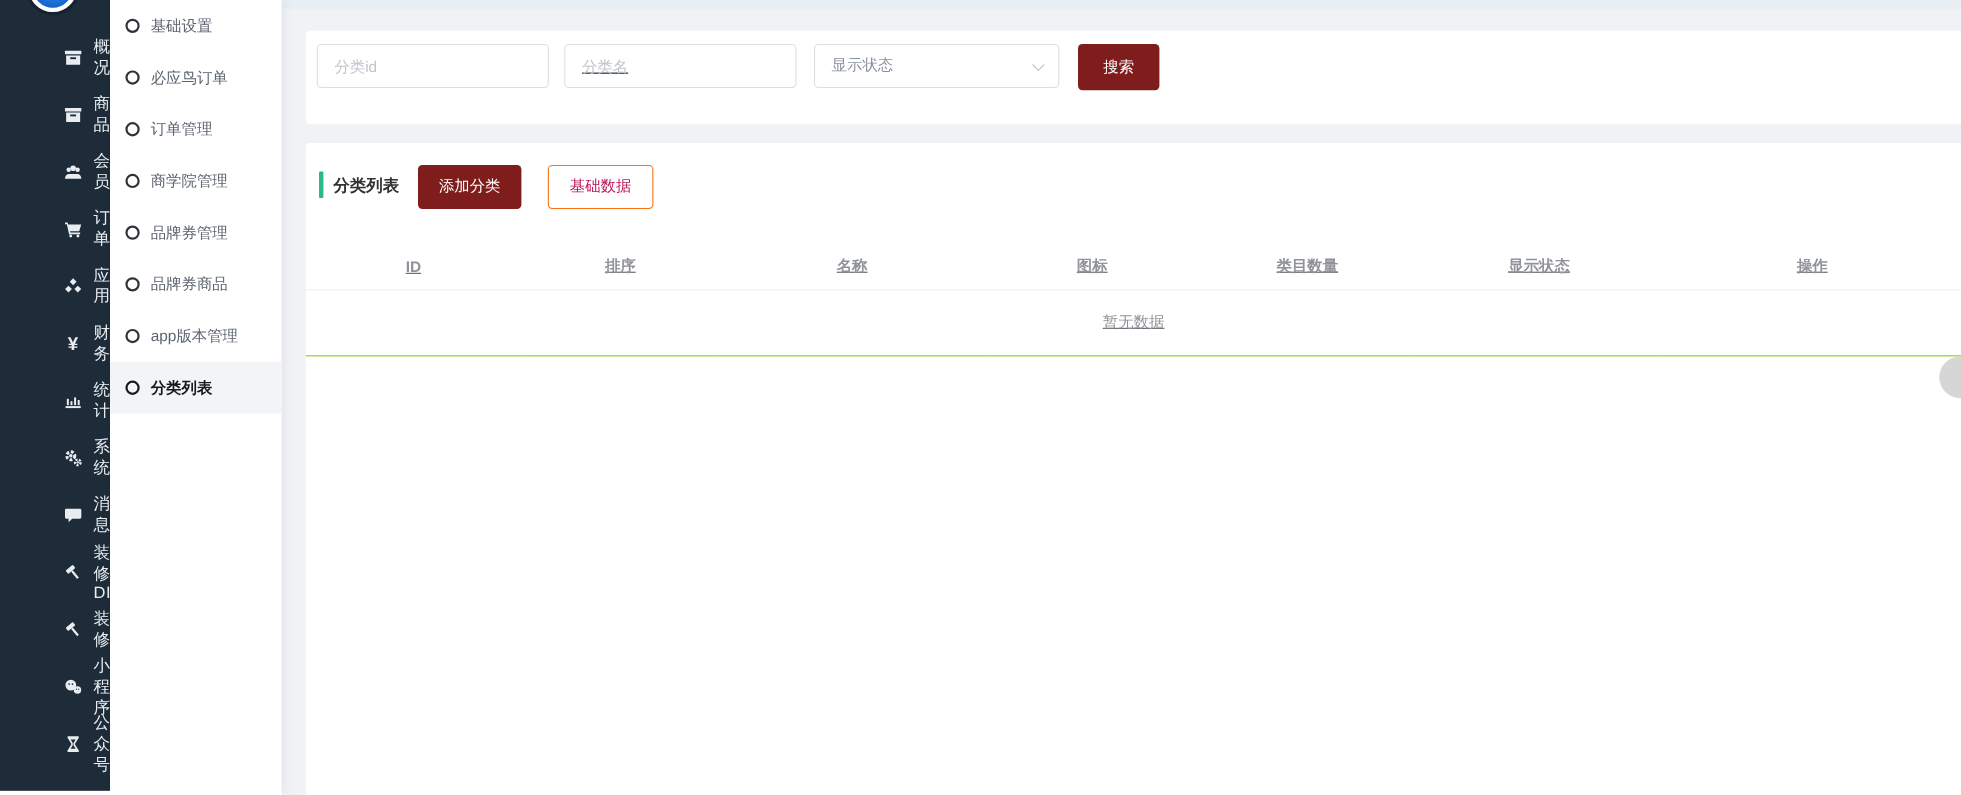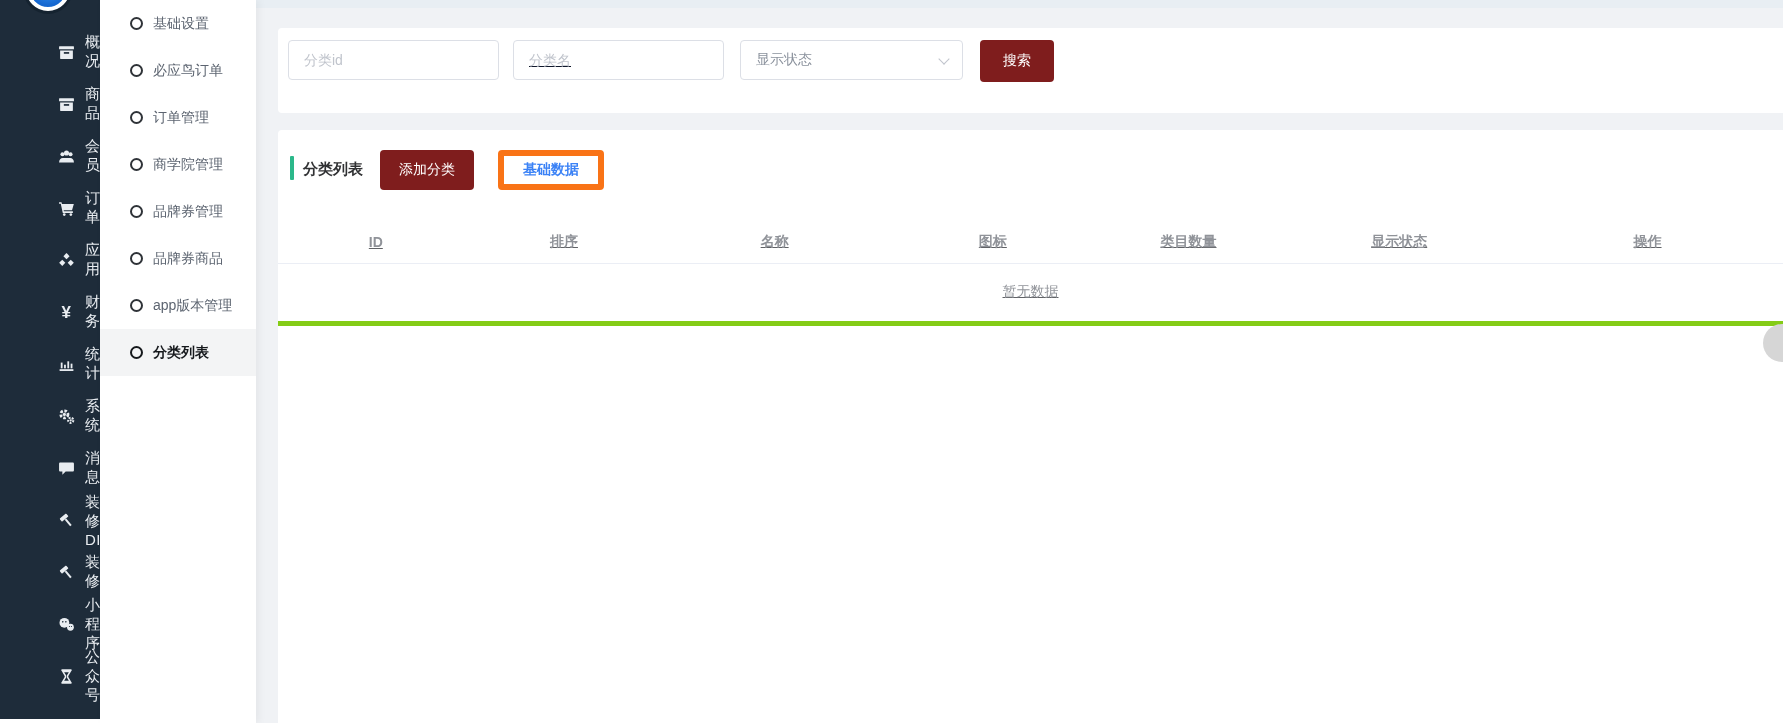--- a/index.html
+++ b/index.html
@@ -41,21 +41,21 @@
 
   
   .sub-sidebar {
     position:absolute; left:100px; top:0; width:156px; height:723px;
     background:#ffffff;
     box-shadow:3px 0 8px rgba(0,0,0,0.05);
     z-index:2;
   }
   .sub-item {
     height:47px; display:flex; align-items:center;
-    padding-left:30px; cursor:pointer;
+    padding-left:14px; cursor:pointer;
     color:#5c6470; font-size:14px;
   }
   .sub-item .bullet {
     width:13px; height:13px; border-radius:50%;
     border:2px solid #2f3338; margin-right:10px; flex:0 0 auto;
   }
   .sub-item.active {
     background:#f3f4f5; color:#15181c; font-weight:bold;
   }
   .sub-item.active .bullet { border-color:#15181c; }
@@ -88,21 +88,21 @@
   }
   .select-box .chevron {
     position:absolute; right:14px; top:14px;
     width:8px; height:8px;
     border-right:1.6px solid #c0c4cc; border-bottom:1.6px solid #c0c4cc;
     transform:rotate(45deg);
   }
   .btn { border:none; cursor:pointer; border-radius:4px; font-size:14px;
          font-family:"Liberation Sans","DejaVu Sans",sans-serif; }
   .btn-green { background:#7f1d1d; color:#ffffff; }
-  .btn-plain { background:#ffffff; color:#3b82f6; border:6px solid #f97316;font-weight:bold; }
+  .btn-plain { background:#ffffff; color:#be185d; border:1px solid #f97316; }
   .search-btn { position:absolute; left:702px; top:12px; width:74px; height:42px; }
 
   .content-panel {
     position:absolute; left:278px; right:0; top:130px; bottom:0;
     background:#ffffff; border-radius:4px 0 0 0;
   }
   .accent-bar {
     position:absolute; left:12px; top:26px; width:4px; height:24px;
     background:#2bb88a; border-radius:1px;
   }
@@ -114,21 +114,21 @@
   .base-btn { position:absolute; left:220px; top:20px; height:40px; padding:0 19px; }
 
   .table-wrap { position:absolute; left:0; right:0; top:92px;text-decoration:underline; }
   table { width:100%; border-collapse:collapse; table-layout:fixed; }
   th {
     height:41px; font-size:14px; font-weight:bold; color:#909399;
     text-align:center; border-bottom:1px solid #ebeef5;
   }
   td.empty-cell {
     height:60px; text-align:center; color:#909399; font-size:14px;
-    border-bottom:5px solid #84cc16;
+    border-bottom:1px solid #84cc16;
   }
 
   .float-btn {
     position:absolute; right:-18px; top:324px; width:38px; height:38px;
     border-radius:50%; background:#d6d6d6; z-index:5; cursor:pointer;
   }
 </style>
 </head>
 <body>
 

